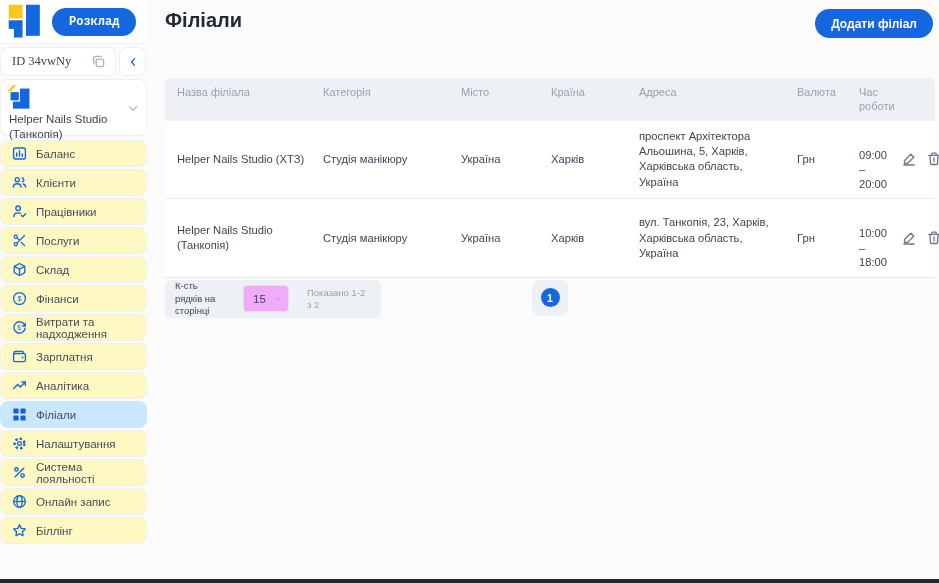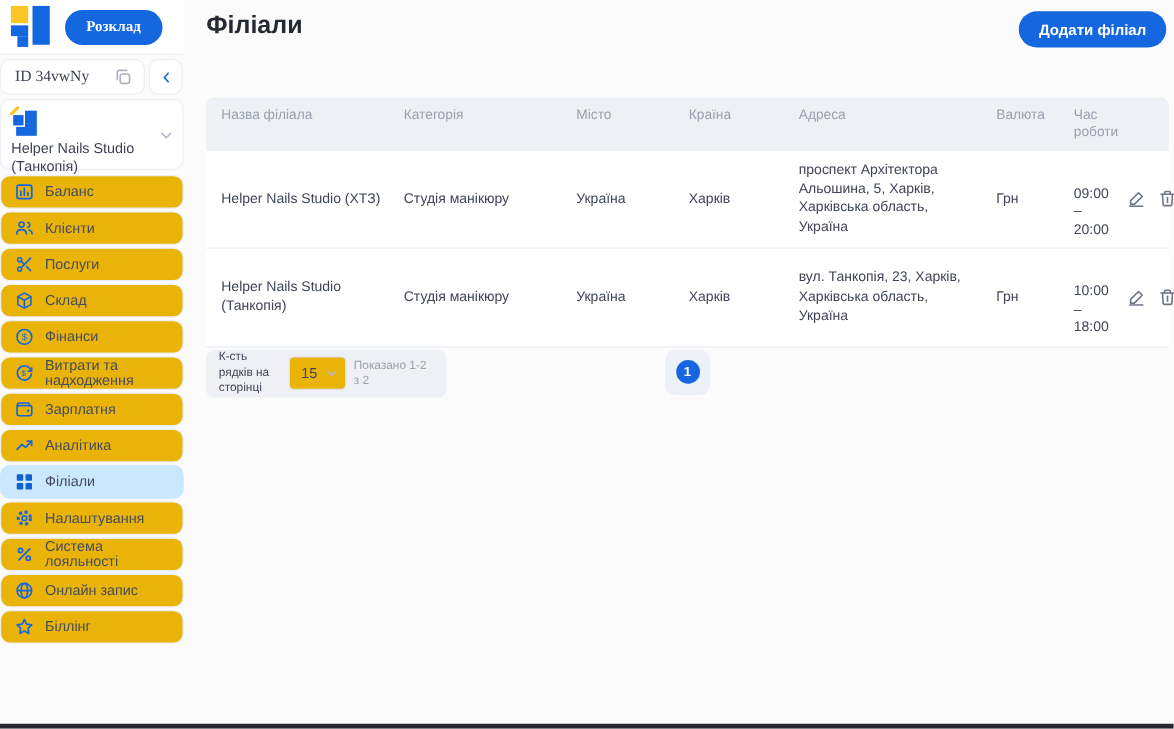--- a/index.html
+++ b/index.html
@@ -13,37 +13,37 @@
 
   
   .sidebar { flex:0 0 147px; width:147px; padding:0 0 0 0; }
   .sb-top {
     height:44px; background:#fff; display:flex; align-items:center;
     gap:6px; padding:4px 6px; border-bottom:1px solid #eef0f3;
   }
   .btn-schedule {
     background:#1567e0; color:#fff; border:none; border-radius:15px;
     height:28px; padding:0 17px; font-size:12px; font-weight:bold;
-    font-family:Liberation Serif, serif; cursor:pointer;
+    font-family:Liberation Mono, monospace; cursor:pointer;
   }
   .card { background:#fff; border:1px solid #edeff2; border-radius:8px; }
   .sb-idrow { display:flex; gap:3px; margin:3px 0; padding:0 1px 0 0; }
   .id-card {
     flex:1; display:flex; align-items:center; justify-content:space-between;
     height:29px; padding:0 9px 0 11px; font-size:12.5px; color:#3c4354;font-family:Liberation Serif, serif;
   }
   .collapse-card { width:27px; height:29px; display:flex; align-items:center; justify-content:center; }
   .company-card { position:relative; height:57px; margin-bottom:4px; padding:5px 8px; }
   .company-name { font-size:11.5px; color:#3c4354; line-height:1.3; margin-top:27px; width:120px; }
   .company-logo { position:absolute; top:5px; left:6px; }
   .company-chevron { position:absolute; right:6px; top:21px; }
 
   .menu-item {
     display:flex; align-items:center; gap:9px; height:27px; margin-bottom:2px;
-    padding:0 4px 0 10px; background:#eab308; border:1px solid #edeff2;
+    padding:0 4px 0 10px; background:#fef9c3; border:1px solid #edeff2;
     border-radius:8px; font-size:11.5px; color:#454c5c; cursor:pointer;
   }
   .menu-item.active { background:#c9e7fd; border-color:#c9e7fd; }
   .menu-item .mi-icon { width:16px; height:16px; display:flex; align-items:center; justify-content:center; flex:0 0 16px; }
 
   
   .main { flex:1; padding:0 4px 0 18px; position:relative; }
   .main-header { display:flex; justify-content:space-between; align-items:flex-start; padding-top:9px; height:48px; }
   .page-title { margin:0; font-size:20px; font-weight:bold; color:#242a34; }
   .btn-add {
@@ -61,25 +61,25 @@
   .th { font-size:11px; color:#99a2b1; padding:7px 4px 7px 12px; line-height:1.3; }
   .trow { background:#fff; border-bottom:1px solid #e9ebef; align-items:center; min-height:48px; }
   .td { font-size:11.2px; color:#3e4555; padding:7px 4px 7px 12px; line-height:1.35; }
   .td.time { line-height:1.3;margin-top:20px; }
   .actions { display:flex; align-items:center; gap:9px; padding:0 4px 0 8px; }
   .icon-btn { background:none; border:none; padding:0; cursor:pointer; display:flex; align-items:center; }
 
   .pagination { position:relative; width:770px; margin-top:2px; height:40px; }
   .rows-box {
     position:absolute; left:0; top:0; height:38px; background:#edf0f4;
-    border-radius:6px; display:flex; align-items:center; gap:6px; padding:0 10px;
+    border-radius:6px; display:flex; align-items:center; gap:18px; padding:0 10px;
   }
   .rows-label { font-size:9.5px; color:#3e4555; width:50px; line-height:1.3; }
   .rows-select {
-    width:46px; height:27px; background:#eab308; border:1px solid #dfe3e9; border-radius:4px;
+    width:46px; height:27px; background:#f0abfc; border:1px solid #dfe3e9; border-radius:4px;
     display:flex; align-items:center; justify-content:space-between;
     padding:0 5px 0 9px; font-size:11.5px; color:#3e4555; cursor:pointer;
   }
   .shown-text { font-size:9.5px; color:#9aa3b2; width:64px; line-height:1.3; }
   .page-box {
     position:absolute; left:50%; top:0; transform:translateX(-50%);
     width:36px; height:36px; background:#edf0f4; border-radius:8px;
     display:flex; align-items:center; justify-content:center;
   }
   .page-circle {
@@ -162,20 +162,30 @@
         <span class="mi-icon">
           <svg width="15" height="15" viewBox="0 0 16 16" fill="none" stroke="#1567e0" stroke-width="1.4" stroke-linecap="round">
             <circle cx="5.6" cy="5" r="2.2"></circle>
             <path d="M1.5 13c0-2.4 1.9-3.7 4.1-3.7s4.1 1.3 4.1 3.7"></path>
             <path d="M11 3.2a2.1 2.1 0 0 1 0 4.1M12 9.6c1.6.4 2.6 1.6 2.6 3.4"></path>
           </svg>
         </span>
         <span>Клієнти</span>
       </div>
 
+      <div class="menu-item">
+        <span class="mi-icon">
+          <svg width="15" height="15" viewBox="0 0 16 16" fill="none" stroke="#1567e0" stroke-width="1.5" stroke-linecap="round" stroke-linejoin="round">
+            <circle cx="6.5" cy="4.6" r="2.4"></circle>
+            <path d="M2 13.5c0-2.6 2-4 4.5-4 1 0 1.9.2 2.6.6"></path>
+            <path d="M10 12l1.5 1.5 3-3"></path>
+          </svg>
+        </span>
+        <span>Працівники</span>
+      </div>
 
       <div class="menu-item">
         <span class="mi-icon">
           <svg width="15" height="15" viewBox="0 0 24 24" fill="none" stroke="#1567e0" stroke-width="2" stroke-linecap="round">
             <circle cx="6" cy="6" r="2.6"></circle>
             <circle cx="6" cy="18" r="2.6"></circle>
             <path d="M20 4L8.2 15.8M14.6 14.6L20 20M8.2 8.2L12 12"></path>
           </svg>
         </span>
         <span>Послуги</span>

